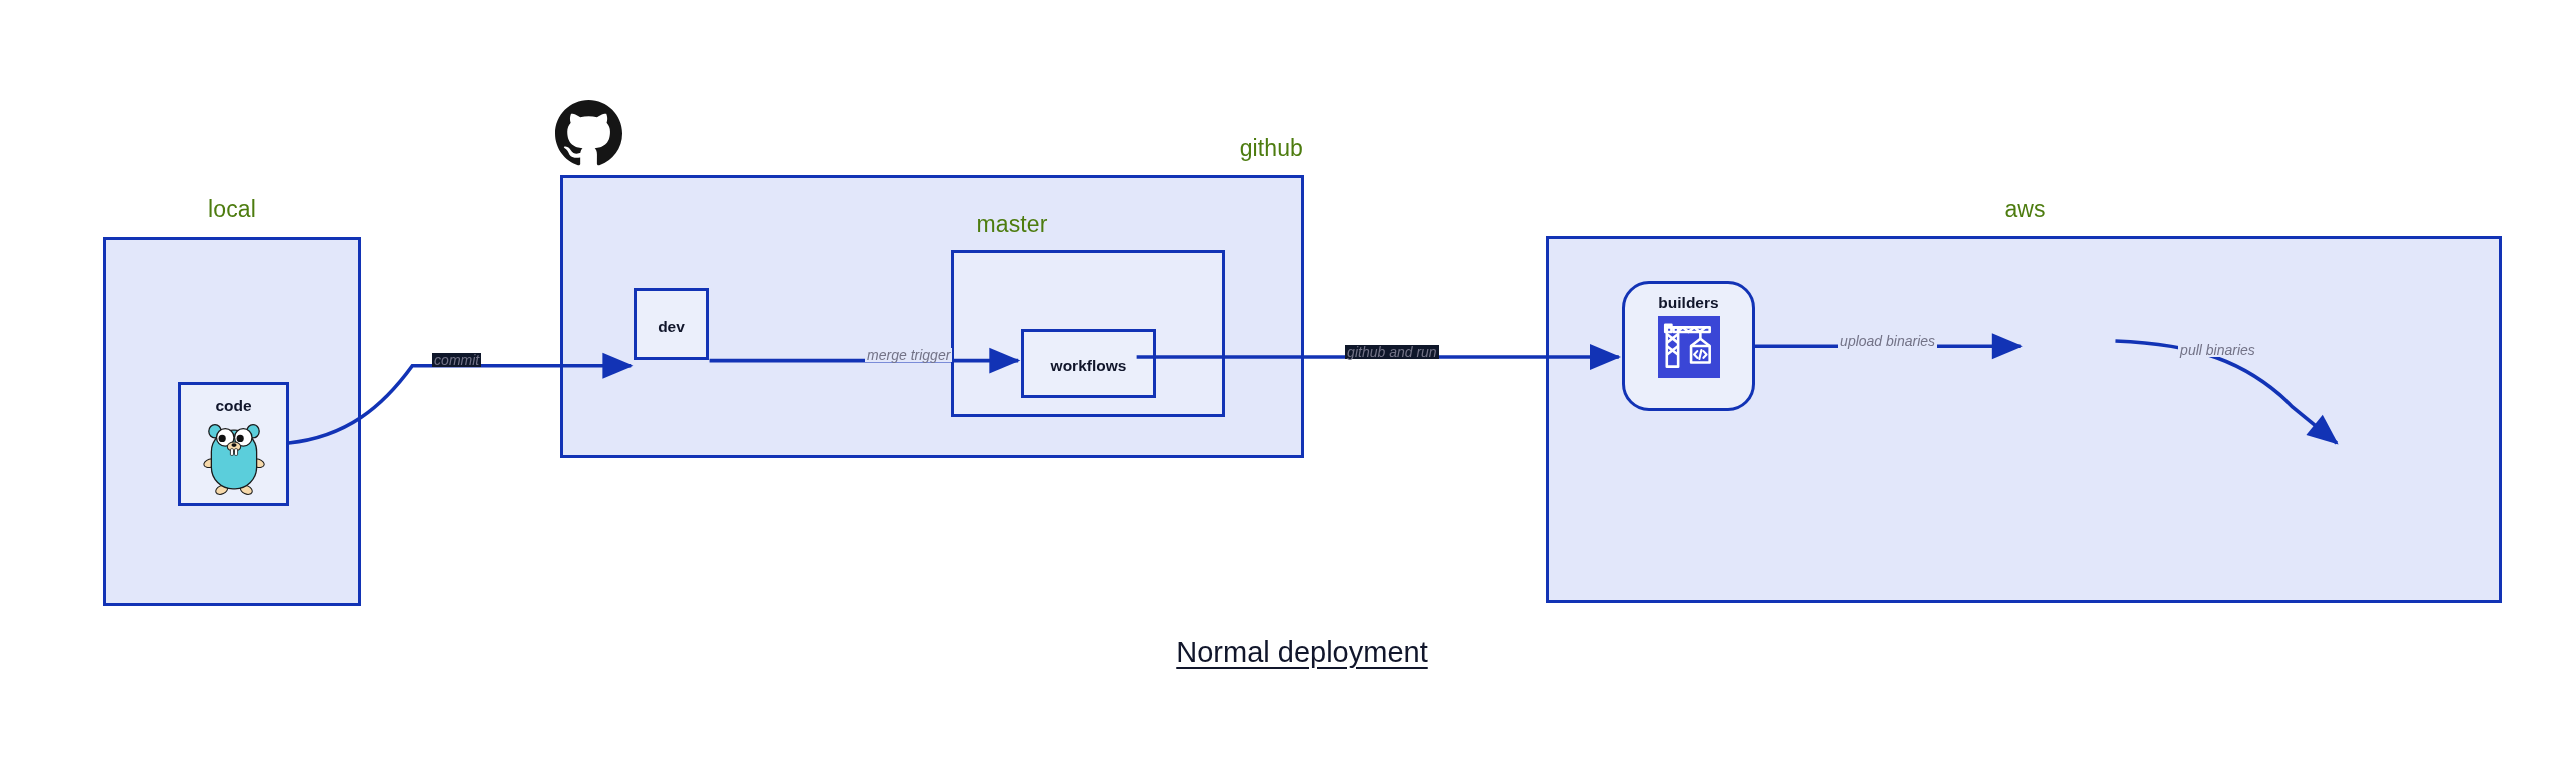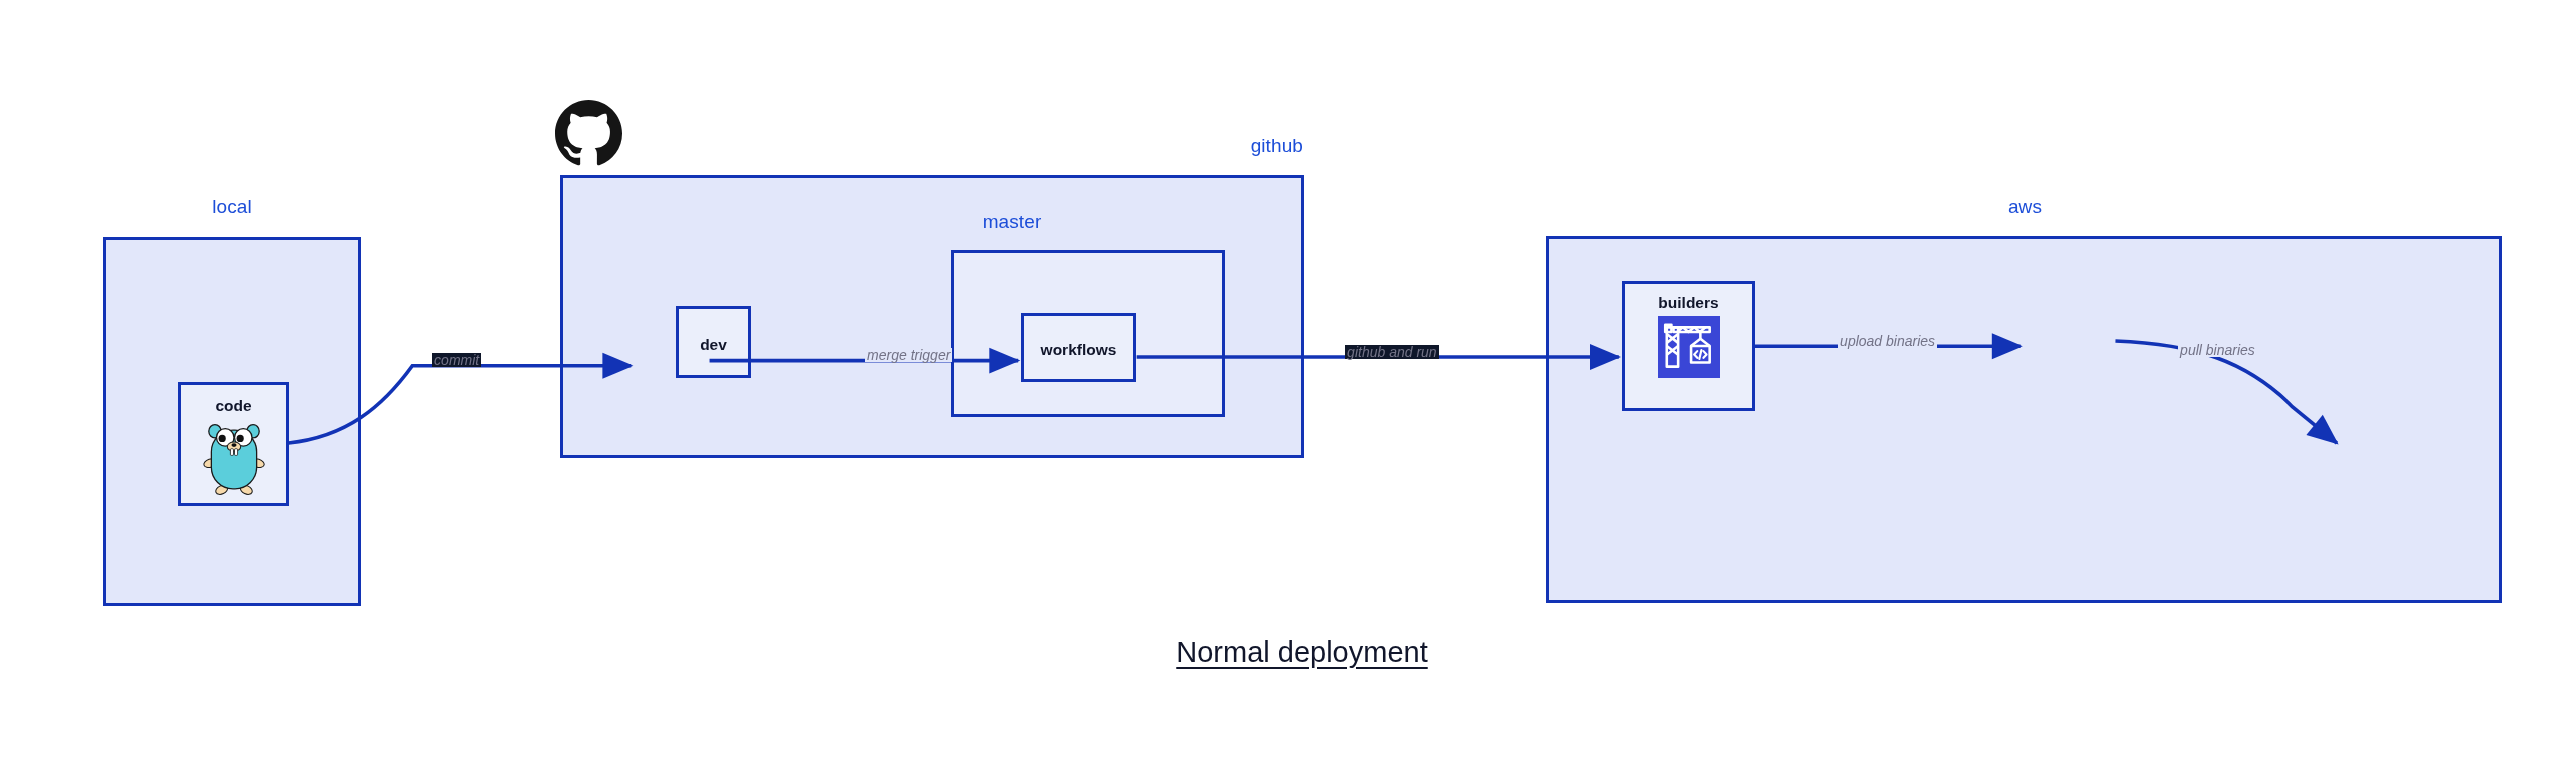--- a/index.html
+++ b/index.html
@@ -20,22 +20,22 @@
 
   
   .zone {
     position: absolute;
     background: #E2E7FA;
     border: 3.6px solid #1233B5;
     box-sizing: border-box;
   }
   .zone-label {
     position: absolute;
-    color: #1d4ed8;
-    font-size: 19px;
+    color: #4d7c0f;
+    font-size: 23px;
     font-weight: 400;
     letter-spacing: 0.1px;
     white-space: nowrap;
     text-align: center;
   }
 
   
   .subzone {
     position: absolute;
     background: #E8ECFB;
@@ -151,35 +151,35 @@
 
         <rect x="55" y="50" width="6" height="13" rx="2" fill="#ffffff" stroke="#1a1a1a" stroke-width="1.6"></rect>
         <rect x="63" y="50" width="6" height="13" rx="2" fill="#ffffff" stroke="#1a1a1a" stroke-width="1.6"></rect>
       </svg>
     </div>
   </div>
 
   <div class="zone-label" style="left:1097px; top:135px; width:206px; text-align:right;">github</div>
   <div class="zone" style="left:560px; top:175px; width:744px; height:283px;"></div>
 
-  <div class="node" style="left:634px; top:306px; width:75px; height:72px;margin-left:42px;">
+  <div class="node" style="left:634px; top:288px; width:75px; height:72px;">
     <div class="node-label" style="top:27px;">dev</div>
   </div>
 
   <div class="zone-label" style="left:909px; top:211px; width:206px;">master</div>
   <div class="subzone" style="left:951px; top:250px; width:274px; height:167px;"></div>
 
-  <div class="node" style="left:1021px; top:313px; width:115px; height:69px;">
+  <div class="node" style="left:1021px; top:329px; width:135px; height:69px;">
     <div class="node-label" style="top:25px;">workflows</div>
   </div>
 
   <div class="zone-label" style="left:1896px; top:196px; width:258px;text-align:center;">aws</div>
   <div class="zone" style="left:1546px; top:236px; width:956px; height:367px;"></div>
 
-  <div class="node" style="left:1622px; top:281px; width:133px; height:130px;">
+  <div class="node" style="left:1622px; top:281px; width:133px; height:130px;border-radius:27px;">
     <div class="node-label" style="top:10.3px;">builders</div>
     <div class="node-icon" style="top:32px; width:62px; height:62px;">
       <svg viewBox="0 0 120 120" width="62" height="62">
         <rect x="0" y="0" width="120" height="120" fill="#3A46D6"></rect>
         <g fill="none" stroke="#ffffff" stroke-width="5" stroke-linejoin="round">
 
           <rect x="17" y="22" width="22" height="76"></rect>
           <path d="M17 35 L39 52 M39 35 L17 52 M17 58 L39 75 M39 58 L17 75"></path>
 
           <rect x="14" y="17" width="12" height="14"></rect>

